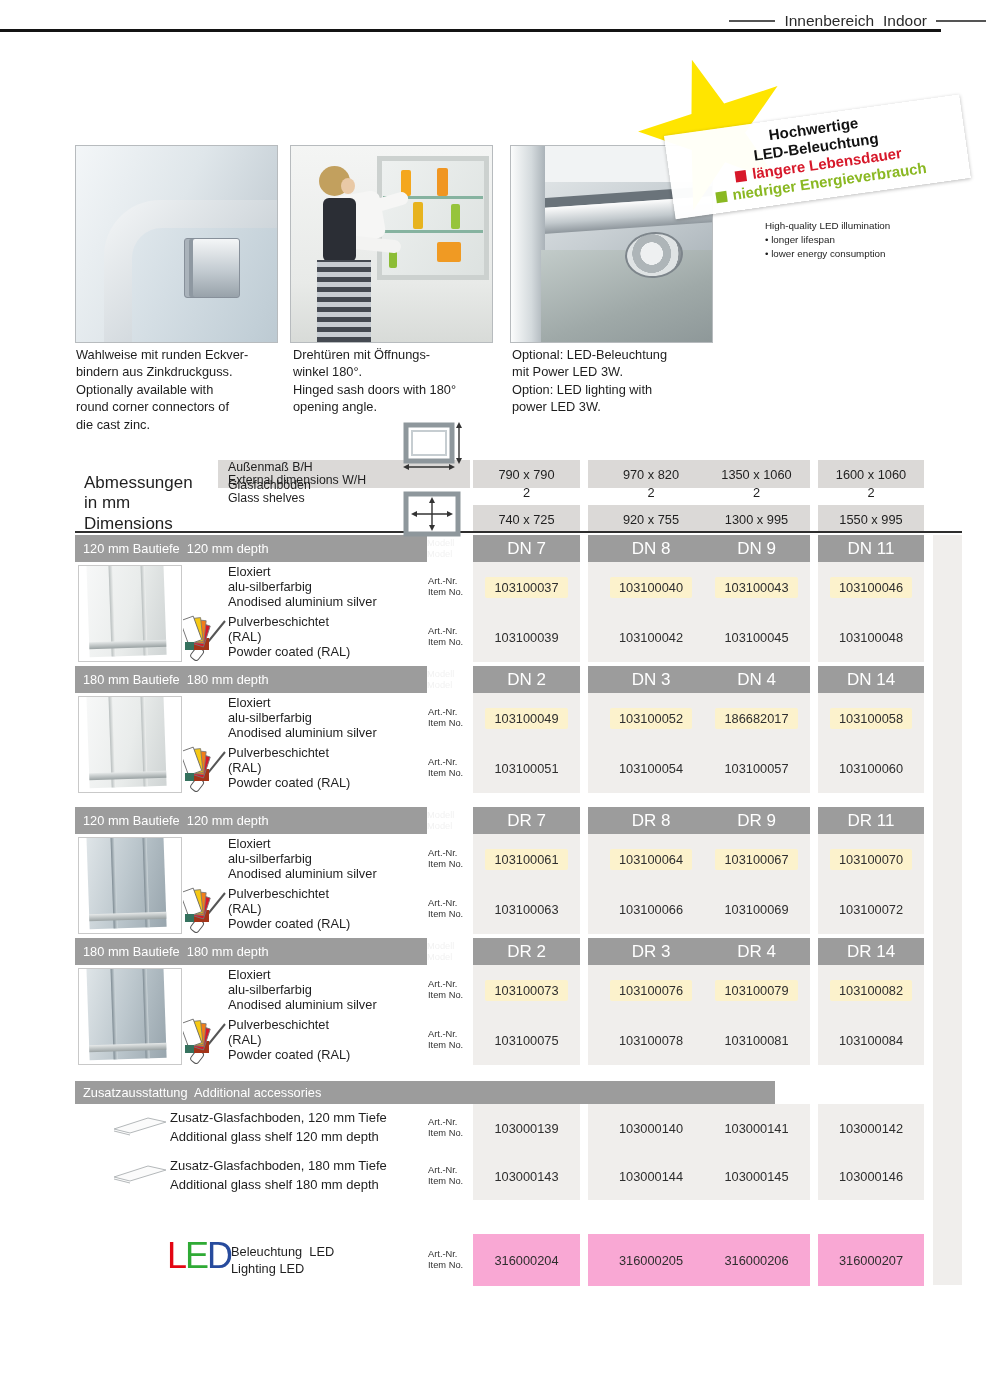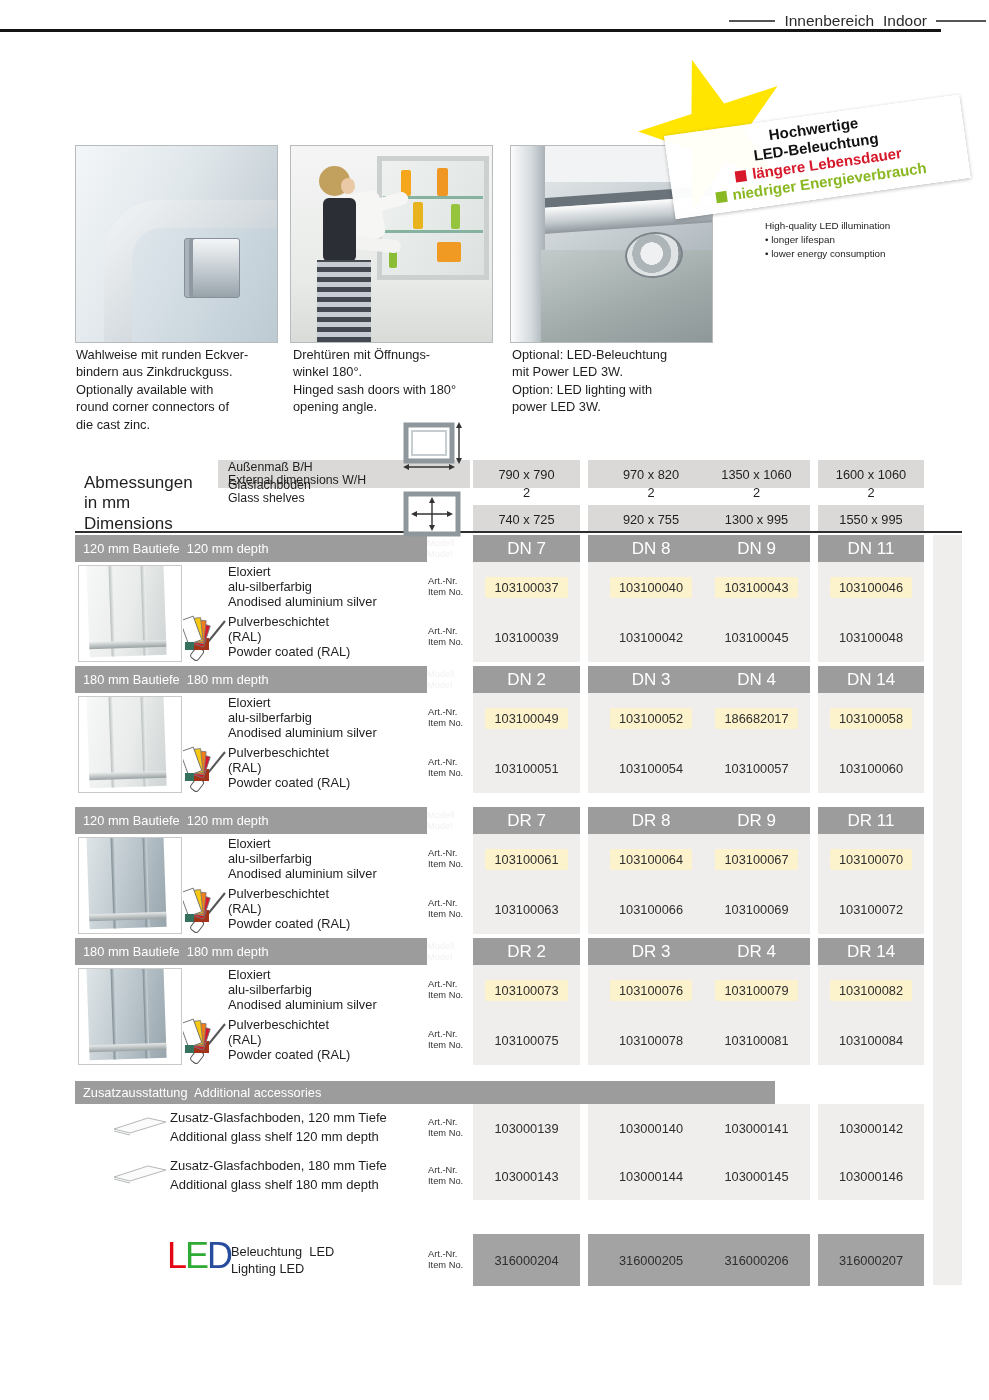--- a/index.html
+++ b/index.html
@@ -117,21 +117,21 @@
   .acc-title{position:absolute;left:8px;top:4px;font-size:12.8px;white-space:pre;}
   .colbg2{position:absolute;top:1104px;height:96px;background:#f0eeec;}
   .accrow{position:absolute;left:0;width:989px;height:48px;}
   .accdesc{position:absolute;left:170px;top:50%;transform:translateY(-50%);font-size:13px;line-height:1.45;}
   .shelficon{position:absolute;left:100px;top:50%;transform:translateY(-50%);}
   .wattrow{position:absolute;left:0;width:989px;height:29px;}
   .wattleft{position:absolute;left:175px;width:292px;top:0;height:100%;background:#d7d5d3;}
   .wattcell{position:absolute;top:0;height:100%;background:#d7d5d3;display:flex;
             align-items:center;justify-content:center;font-size:13px;color:#2e2e2e;}
   .ledrow{position:absolute;left:0;width:989px;height:52px;}
-  .valbg{position:absolute;top:0;height:100%;background:#a3a3a3;display:flex;
+  .valbg{position:absolute;top:0;height:100%;background:#f9a8d4;display:flex;
          align-items:center;justify-content:center;font-size:12.8px;color:#2e2e2e;}
   .ledlogo{position:absolute;left:167px;top:4px;font-size:36px;letter-spacing:-2px;line-height:1;}
   .ll{color:#e30613;}.le{color:#2faa35;}.ld{color:#274b9d;}
   .leddesc{position:absolute;left:231px;top:50%;transform:translateY(-50%);font-size:12.8px;line-height:1.35;white-space:pre;}
 </style>
 </head>
 <body>
 
 <div id="page">
 

